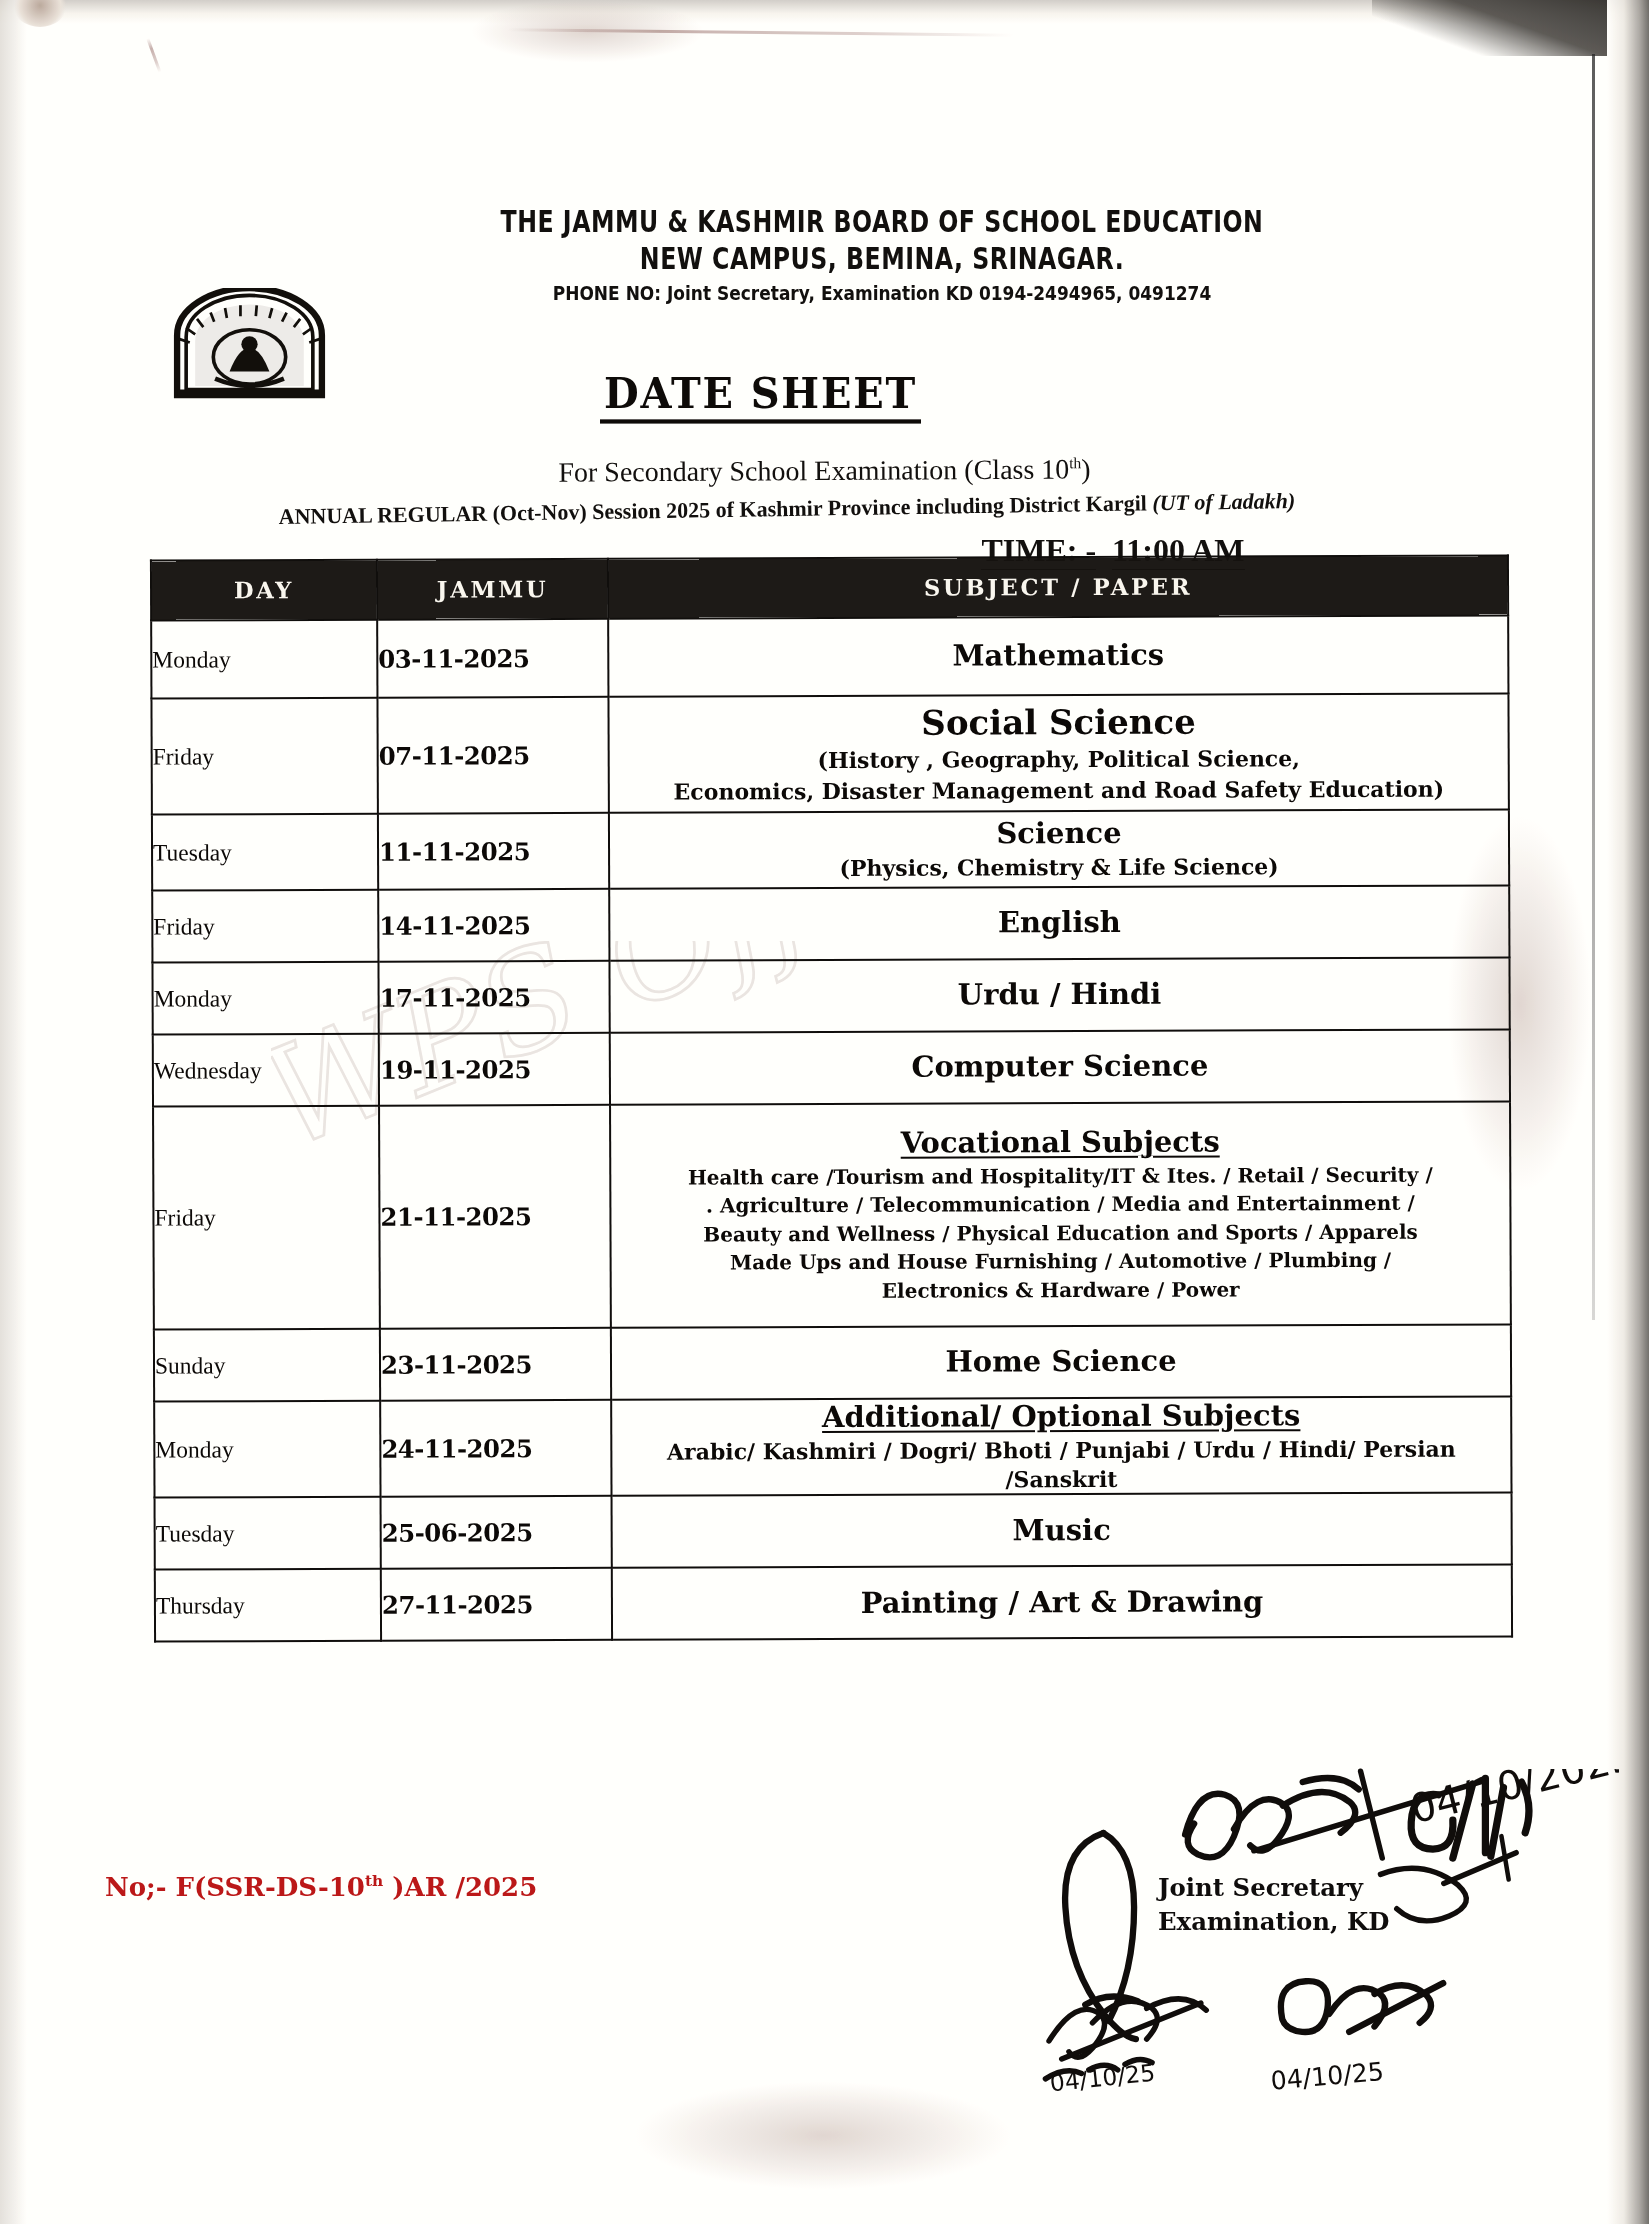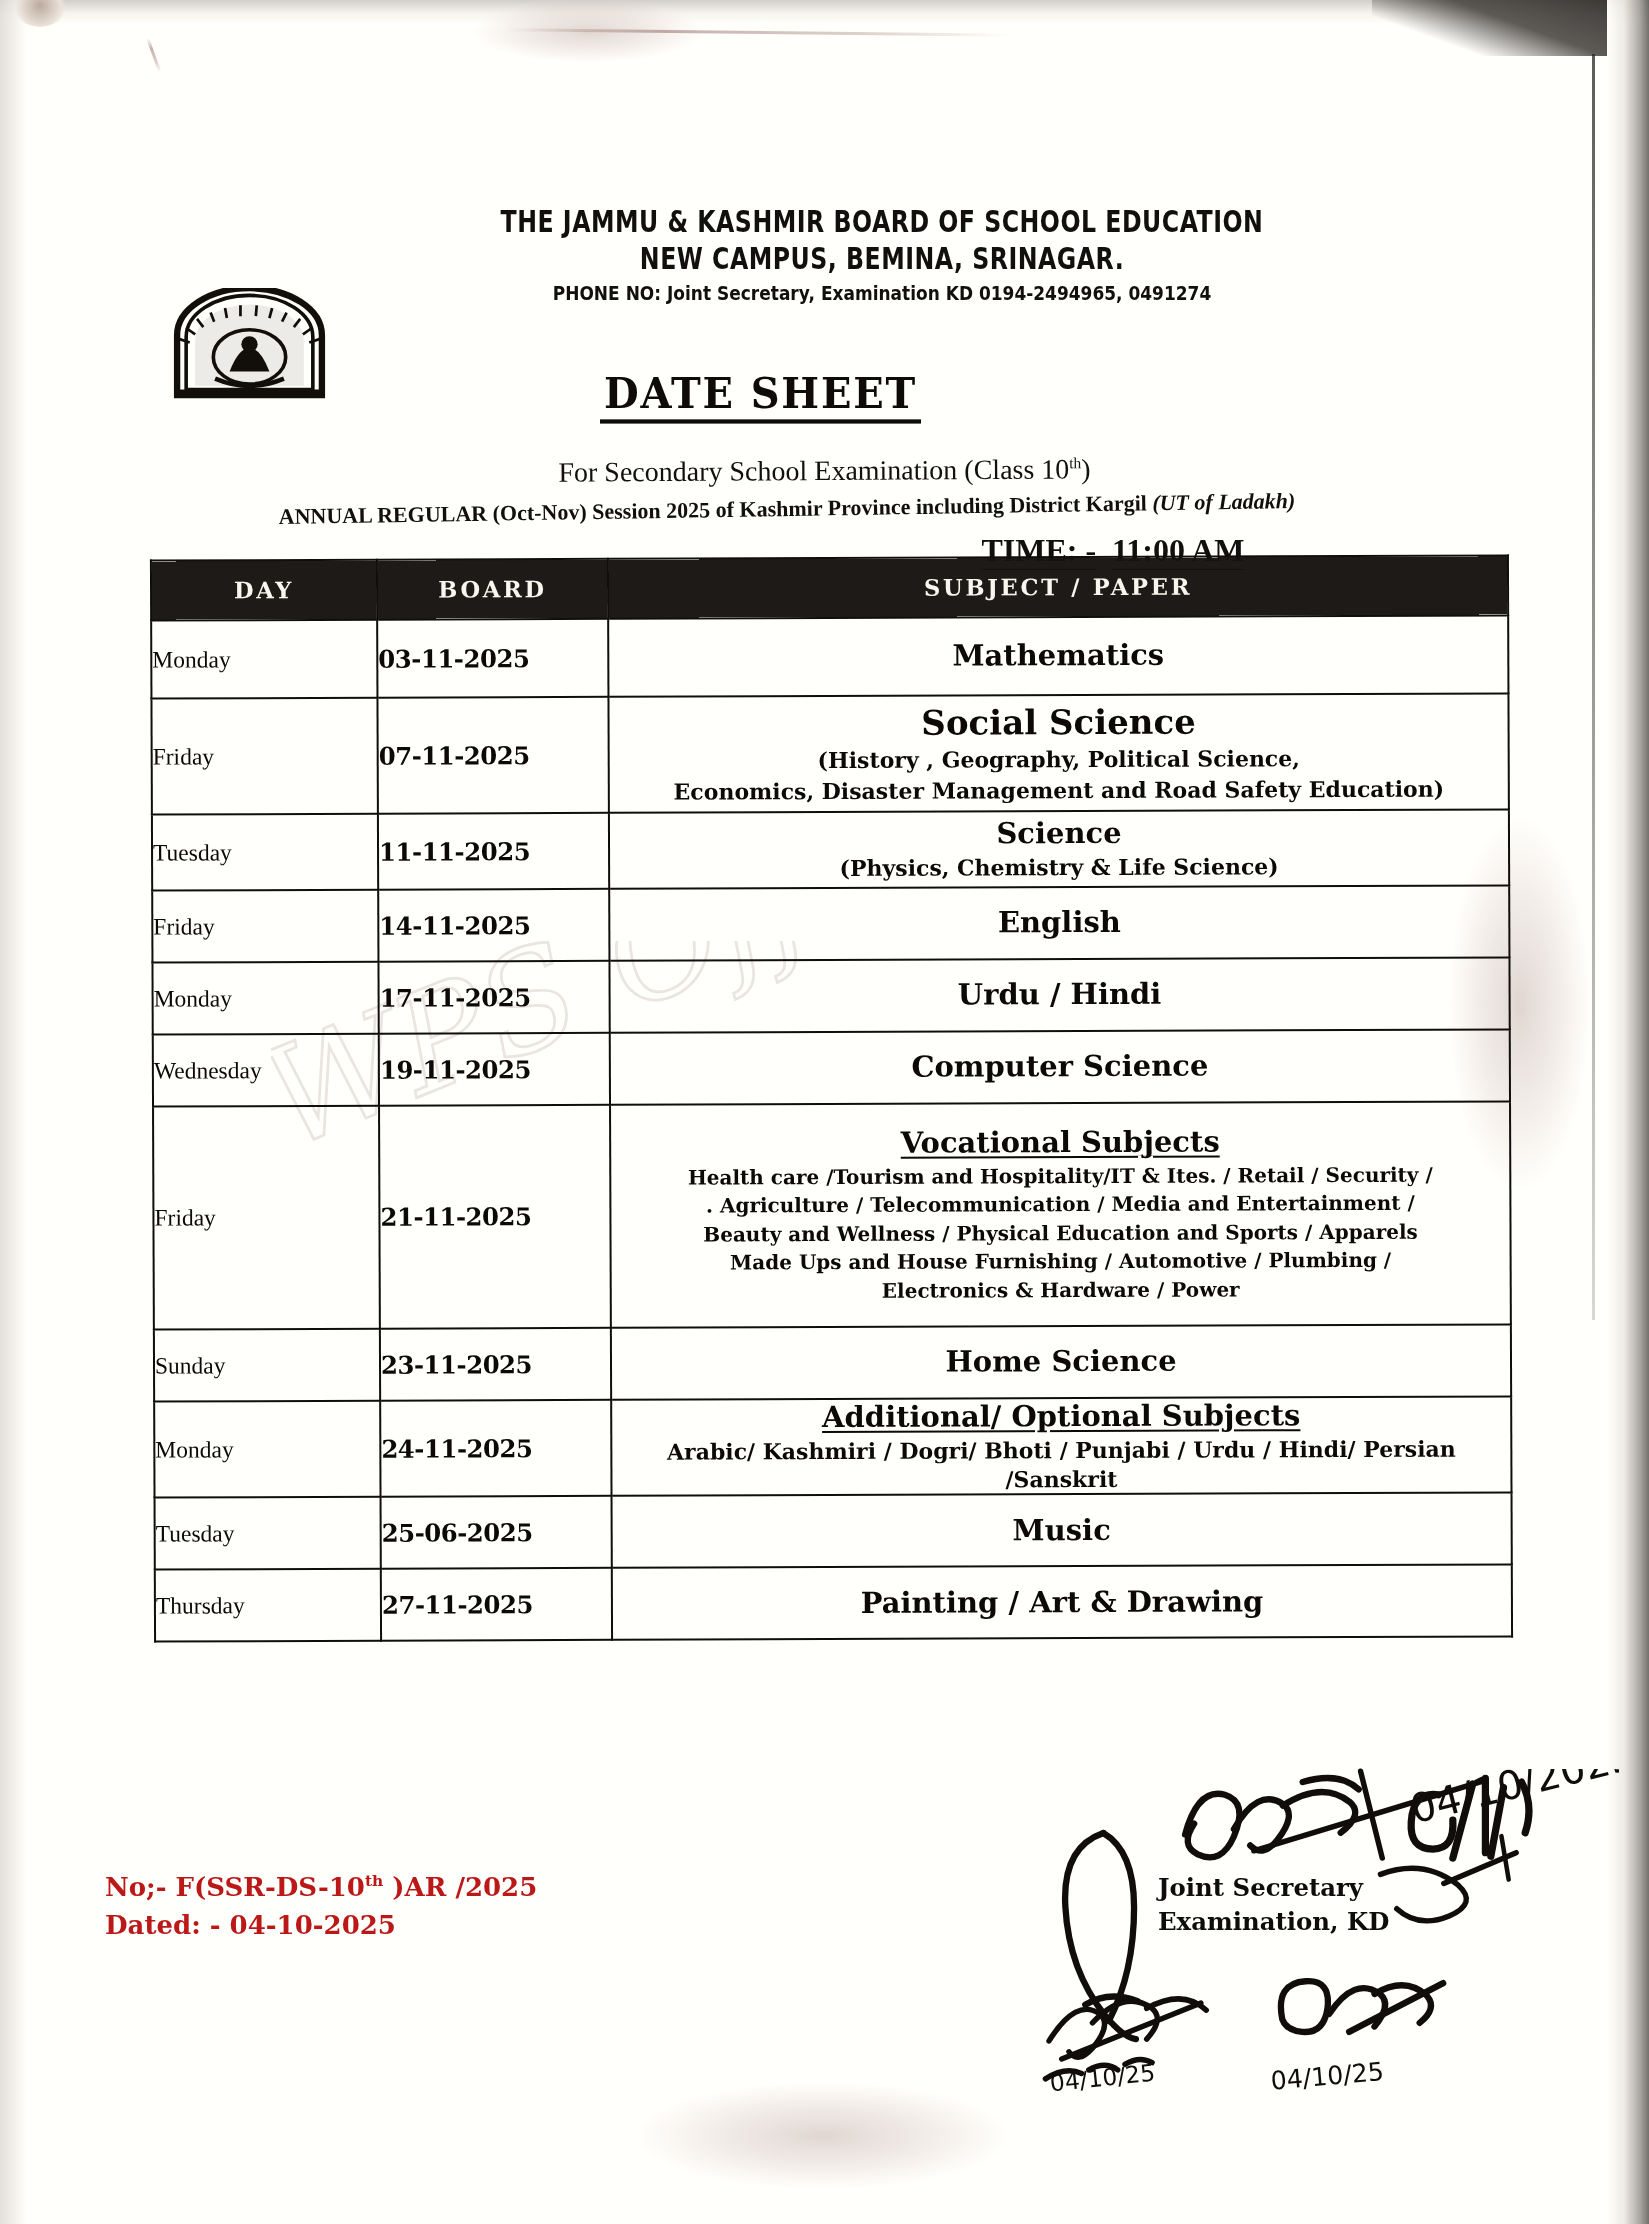--- a/index.html
+++ b/index.html
@@ -331,21 +331,21 @@
   <div class="tablewrap">
     <table class="ds">
       <colgroup>
         <col class="col-day">
           <col class="col-date">
           <col class="col-subj">
       </colgroup>
       <thead>
         <tr>
           <th>DAY</th>
-          <th>BOARD</th>
+          <th>JAMMU</th>
           <th>SUBJECT / PAPER</th>
         </tr>
       </thead>
       <tbody id="ds-body">
           <tr class="r-h1">
             <td class="day">Monday</td>
             <td class="date">03-11-2025</td>
             <td class="subj">
               <div class="s-main">Mathematics</div>
             </td>
@@ -430,21 +430,20 @@
             </td>
           </tr>
         </tbody>
     </table>
   </div>
 
   <div class="ref">
     <div>
       <span>No;- F(SSR-DS-10</span><sup>th</sup><span> )AR /2025</span>
     </div>
-    <div>Dated: - 04-10-2025</div>
   </div>
 
   <div class="sigblock">
     <div>Joint Secretary</div>
     <div>Examination, KD</div>
   </div>
 
   <div class="sig-ink" style="left:1167px;top:1764px;">
     <svg width="398" height="199" viewBox="0 0 440 220" aria-hidden="true">
       <g fill="none" stroke="#14110f" stroke-width="7" stroke-linecap="round">

